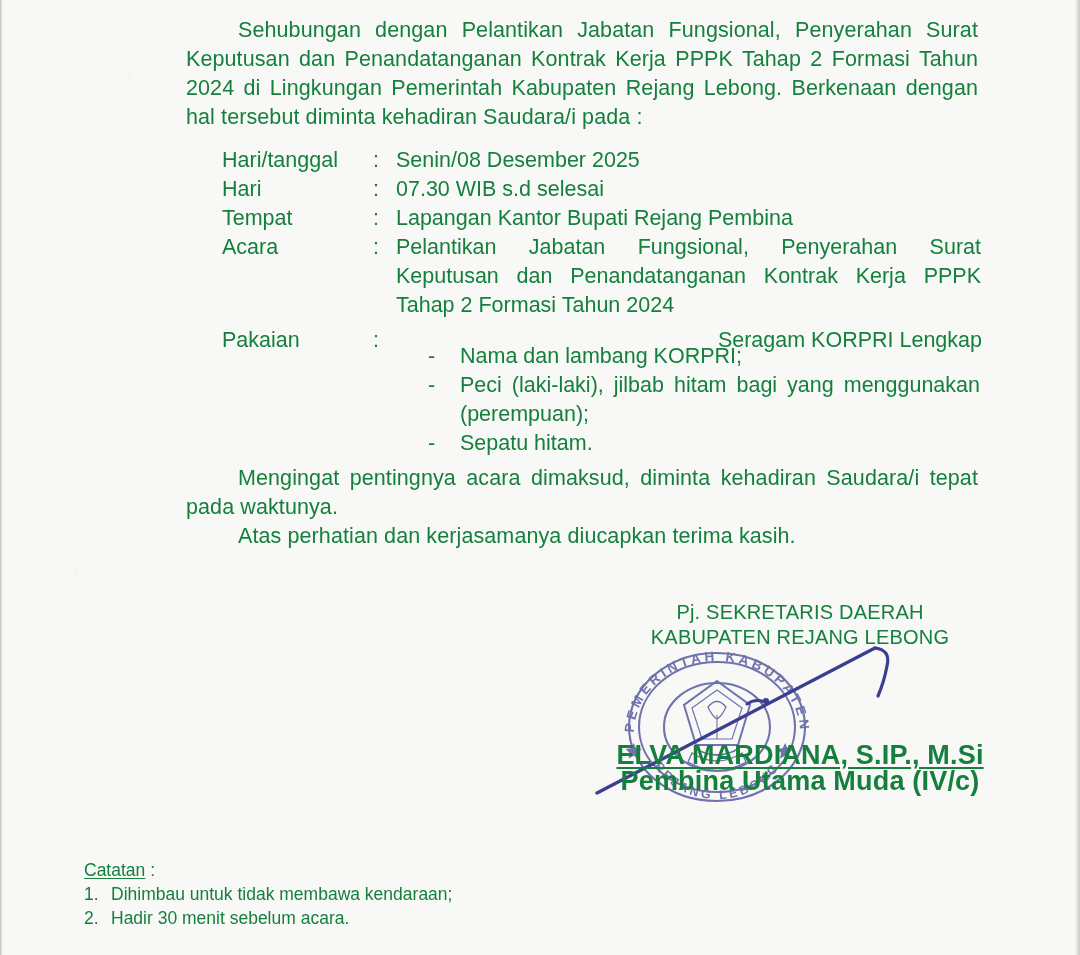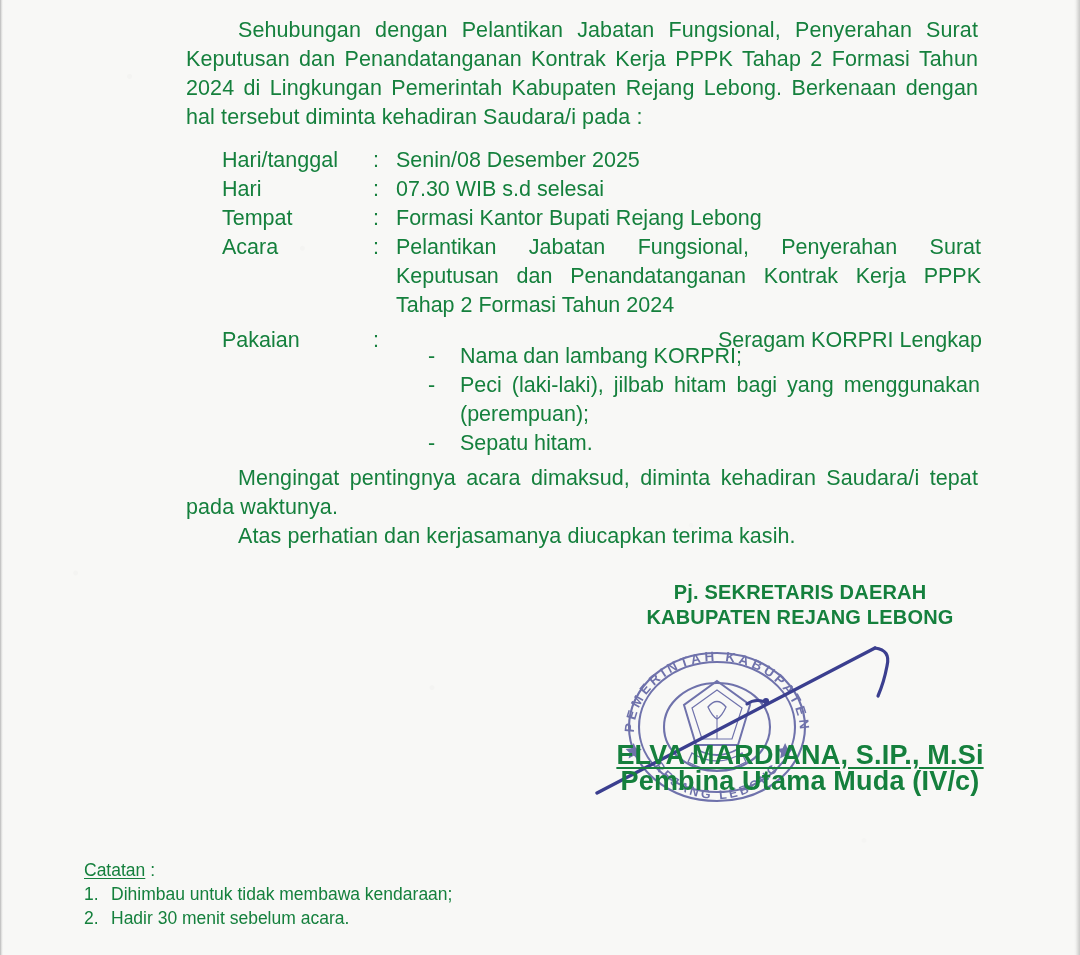--- a/index.html
+++ b/index.html
@@ -106,24 +106,24 @@
     flex: 1 1 auto;
     text-align: justify;
     text-justify: inter-word;
   }
   .sub-text.single { text-align: left; }
 
   
   #signature-block {
     position: absolute;
     left: 600px;
-    top: 580px;
+    top: 600px;
     width: 400px;
     text-align: center;
-    font-weight: bold;
+    font-weight: normal;
     font-size: 20px;
     line-height: 25px;
     letter-spacing: .2px;
   }
   #signature-name-block {
     position: absolute;
     left: 600px;
     top: 742px;
     width: 400px;
     text-align: center;
@@ -186,21 +186,21 @@
 
     <div class="detail-row">
       <span class="detail-label">Hari</span>
       <span class="detail-colon">:</span>
       <span class="detail-value">07.30 WIB s.d selesai</span>
     </div>
 
     <div class="detail-row">
       <span class="detail-label">Tempat</span>
       <span class="detail-colon">:</span>
-      <span class="detail-value">Formasi Kantor Bupati Rejang Lebong</span>
+      <span class="detail-value">Lapangan Kantor Bupati Rejang Pembina</span>
     </div>
 
     <div class="detail-row">
       <span class="detail-label">Acara</span>
       <span class="detail-colon">:</span>
       <span class="detail-value" style="width:585px; flex:0 0 585px;">Pelantikan Jabatan Fungsional, Penyerahan Surat Keputusan dan Penandatanganan Kontrak Kerja PPPK Tahap 2 Formasi Tahun 2024</span>
     </div>
 
     <div class="detail-row" style="margin-top:6px;">
       <span class="detail-label">Pakaian</span>

